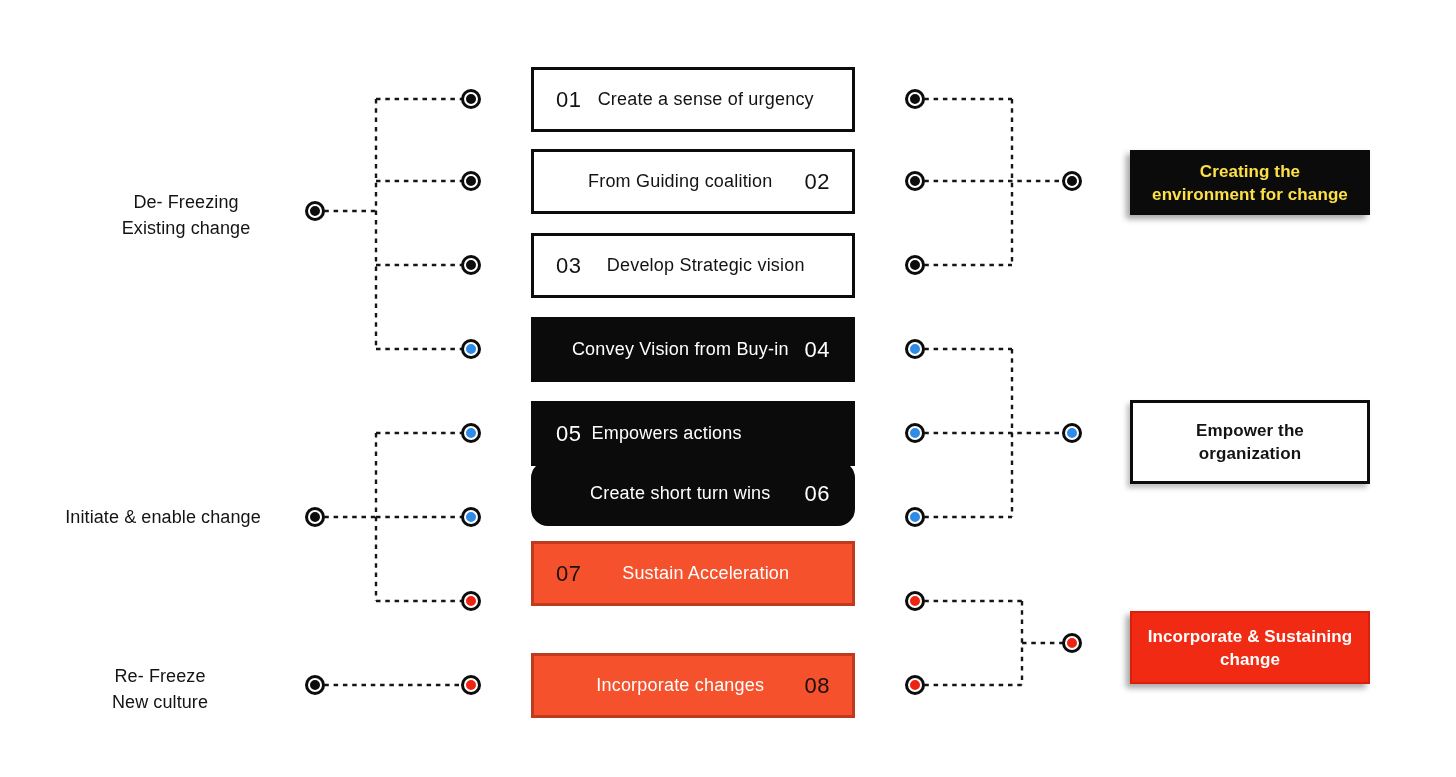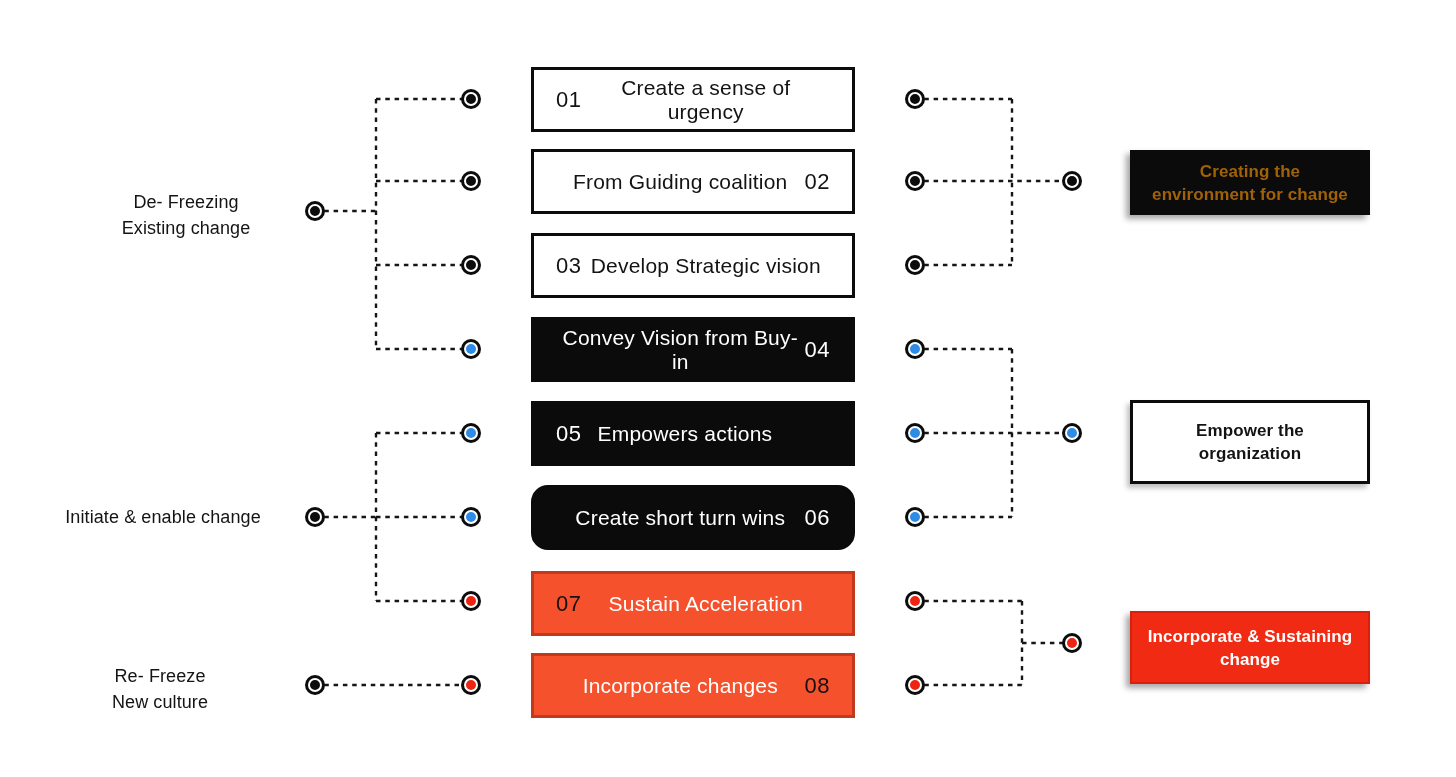--- a/index.html
+++ b/index.html
@@ -23,36 +23,36 @@
     position:absolute;text-align:center;font-size:18px;line-height:26px;color:#141414;
     letter-spacing:0.1px;
   }
 
   
   .step{
     position:absolute;left:531px;width:324px;height:65px;box-sizing:border-box;
     display:flex;align-items:center;padding:0 22px;
   }
   .step .num{font-size:22px;font-weight:500;letter-spacing:0.5px;}
-  .step .lbl{flex:1;text-align:center;font-size:21px;letter-spacing:0.2px;}
-  .step.left-label .lbl{text-align:left;margin-left:16px;flex:1;}
+  .step .lbl{flex:1;text-align:center;font-size:18px;letter-spacing:0.2px;}
+  .step.left-label .lbl{text-align:left;margin-left:10px;flex:1;}
   .s-white{background:#ffffff;border:3px solid #0c0c0c;color:#131313;}
   .s-white .num{color:#131313;}
   .s-black{background:#0b0b0b;border:3px solid #0b0b0b;color:#ffffff;}
   .s-black .num{color:#ffffff;}
   .s-orange{background:#f4512c;border:3px solid #c23a1d;color:#ffffff;}
   .s-orange .num{color:#181010;}
 
   
   .outcome{
     position:absolute;left:1130px;width:240px;box-sizing:border-box;
     display:flex;flex-direction:column;align-items:center;justify-content:center;
     text-align:center;font-size:17px;font-weight:600;line-height:23px;letter-spacing:0.1px;
   }
-  .o-black{background:#0b0b0b;color:#a16207;box-shadow:-4px 4px 6px rgba(0,0,0,0.35);}
+  .o-black{background:#0b0b0b;color:#fde047;box-shadow:-4px 4px 6px rgba(0,0,0,0.35);}
   .o-white{background:#ffffff;border:3px solid #0c0c0c;color:#141414;box-shadow:-3px 4px 5px rgba(0,0,0,0.25);}
   .o-red{background:#f02a13;border:2px solid #d8200c;color:#ffffff;box-shadow:-4px 4px 6px rgba(0,0,0,0.35);}
 </style>
 </head>
 <body>
 
 <div class="canvas">
 
   <svg class="connectors" viewBox="0 0 1456 777">
     <path d="M315 211 H376 M376 99 V349 M376 99 H471 M376 181 H471 M376 265 H471 M376 349 H471"></path>
@@ -88,25 +88,25 @@
     <span class="lbl">Develop Strategic vision</span>
   </div>
   <div class="step s-black" style="top:317px;">
     <span class="lbl">Convey Vision from Buy-in</span>
     <span class="num">04</span>
   </div>
   <div class="step s-black left-label" style="top:401px;">
     <span class="num">05</span>
     <span class="lbl">Empowers actions</span>
   </div>
-  <div class="step s-black" style="top:485px;border-radius:17px;">
+  <div class="step s-black" style="top:461px;border-radius:17px;">
     <span class="lbl">Create short turn wins</span>
     <span class="num">06</span>
   </div>
-  <div class="step s-orange" style="top:571px;">
+  <div class="step s-orange" style="top:541px;">
     <span class="num">07</span>
     <span class="lbl">Sustain Acceleration</span>
   </div>
   <div class="step s-orange" style="top:653px;">
     <span class="lbl">Incorporate changes</span>
     <span class="num">08</span>
   </div>
 
   <div class="outcome o-black" style="top:150px;height:65px;">
     <div>Creating the</div>

